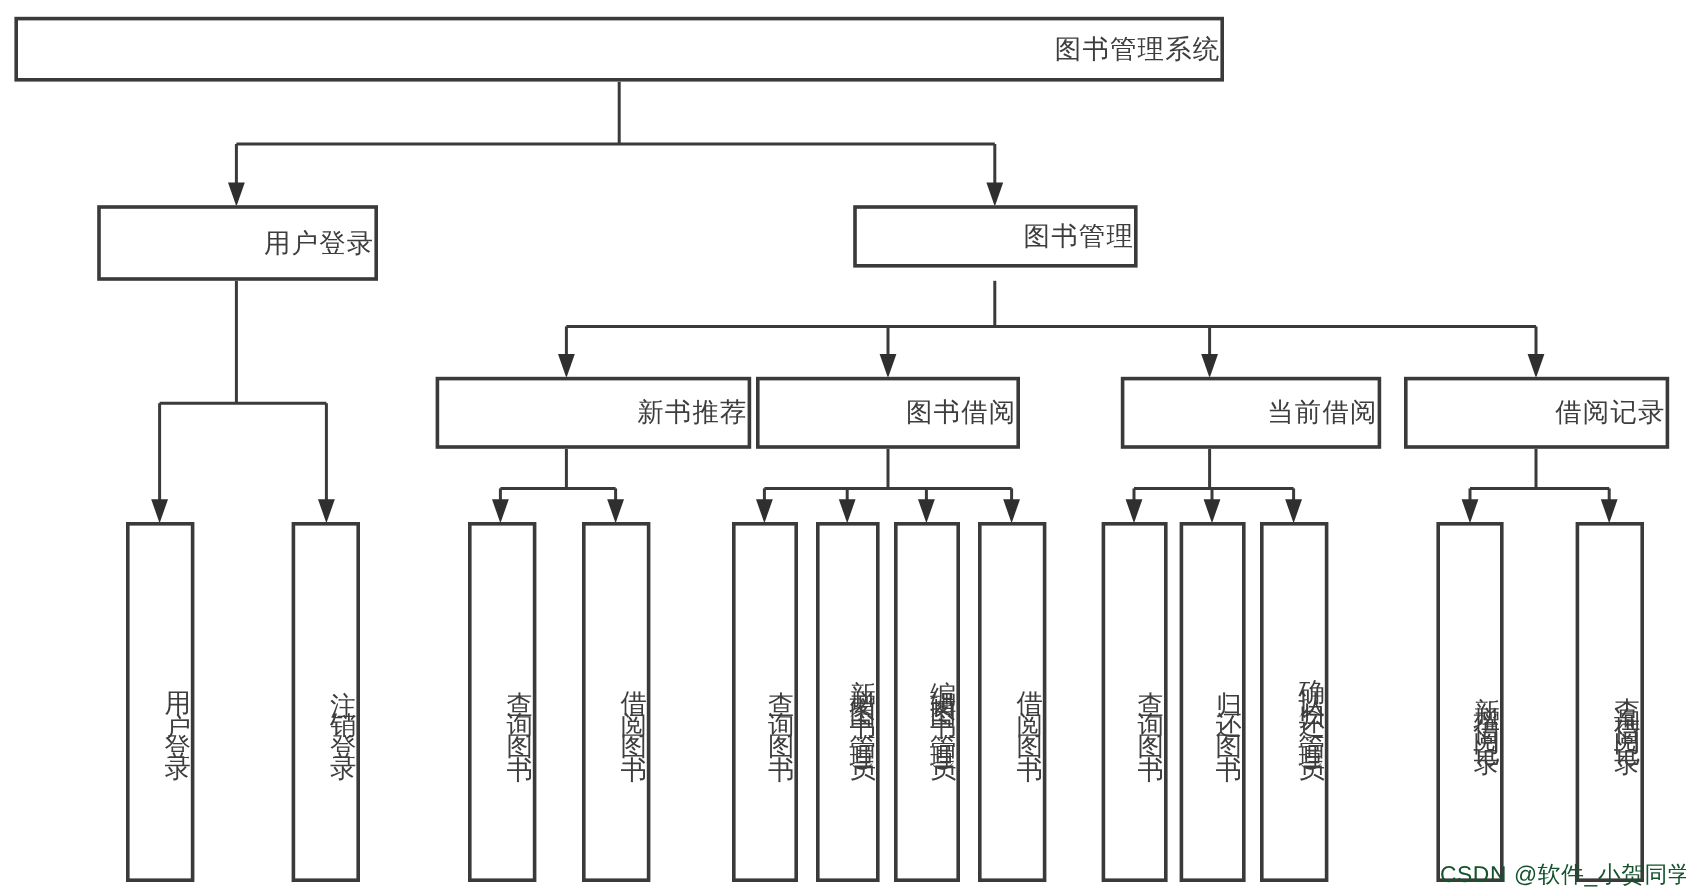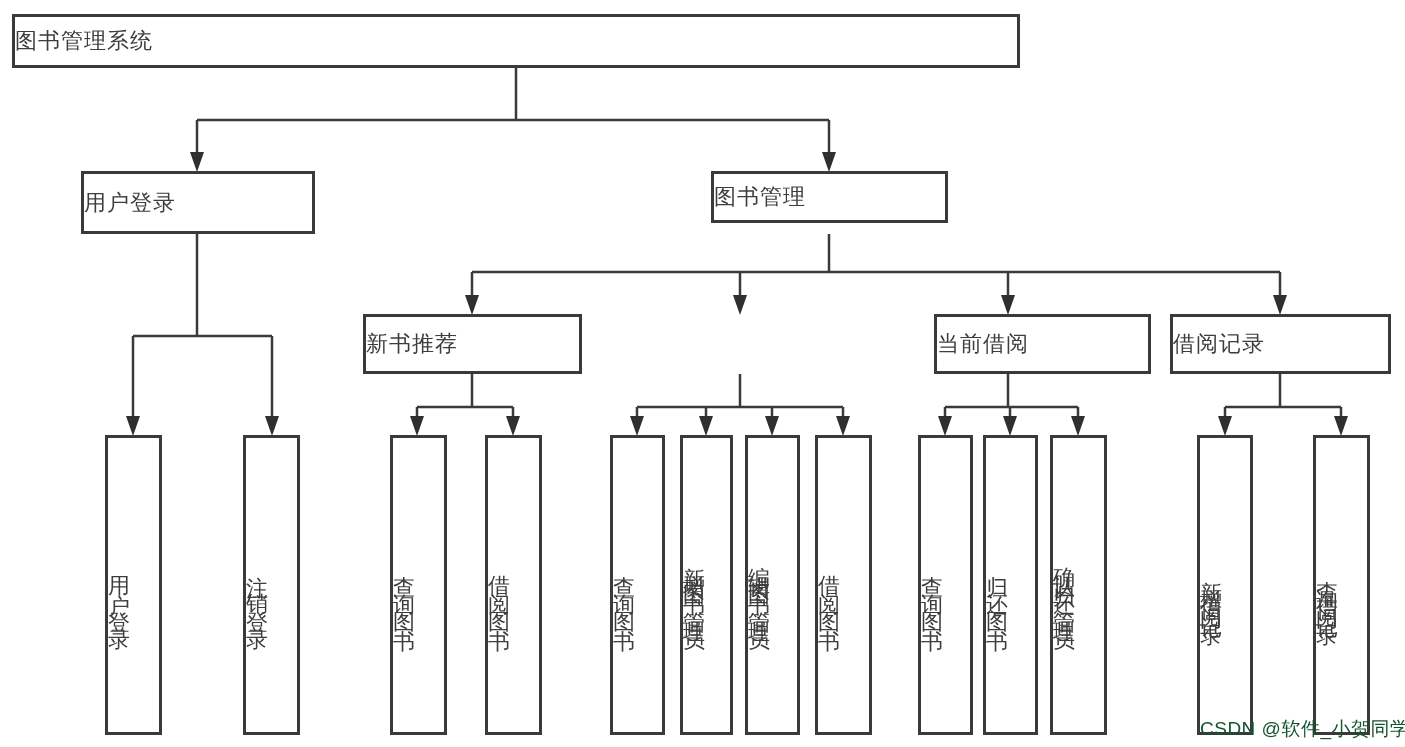--- a/index.html
+++ b/index.html
@@ -11,21 +11,21 @@
     overflow:hidden;
   }
   .wires{position:absolute;left:0;top:0;z-index:1;}
   .node{
     position:absolute;
     box-sizing:border-box;
     background:#ffffff;
     border:3px solid #3a3a3a;
     display:flex;
     align-items:center;
-    justify-content:flex-start;
+    justify-content:flex-end;
     z-index:2;
     color:#3d3d3d;
   }
   .hlabel{
     font-size:22px;
     letter-spacing:1px;
     white-space:nowrap;
   }
   .vtext{
     writing-mode:vertical-rl;
@@ -123,22 +123,25 @@
     <span class="hlabel">图书管理系统</span>
   </div>
 
   <div class="node" style="left:81px;top:171px;width:234px;height:63px">
     <span class="hlabel">用户登录</span>
   </div>
   <div class="node" style="left:711px;top:171px;width:237px;height:52px">
     <span class="hlabel">图书管理</span>
   </div>
 
-  <div class="node" style="left:363px;top:314px;width:219px;height:60px">
+  <div class="node" style="left:363px;top:314px;width:263px;height:60px">
     <span class="hlabel">新书推荐</span>
+  </div>
+  <div class="node" style="left:630px;top:314px;width:220px;height:60px">
+    <span class="hlabel">图书借阅</span>
   </div>
   <div class="node" style="left:934px;top:314px;width:217px;height:60px">
     <span class="hlabel">当前借阅</span>
   </div>
   <div class="node" style="left:1170px;top:314px;width:221px;height:60px">
     <span class="hlabel">借阅记录</span>
   </div>
 
   <div class="node" style="left:105px;top:435px;width:57px;height:300px">
     <span class="vtext s4">用户登录</span>

